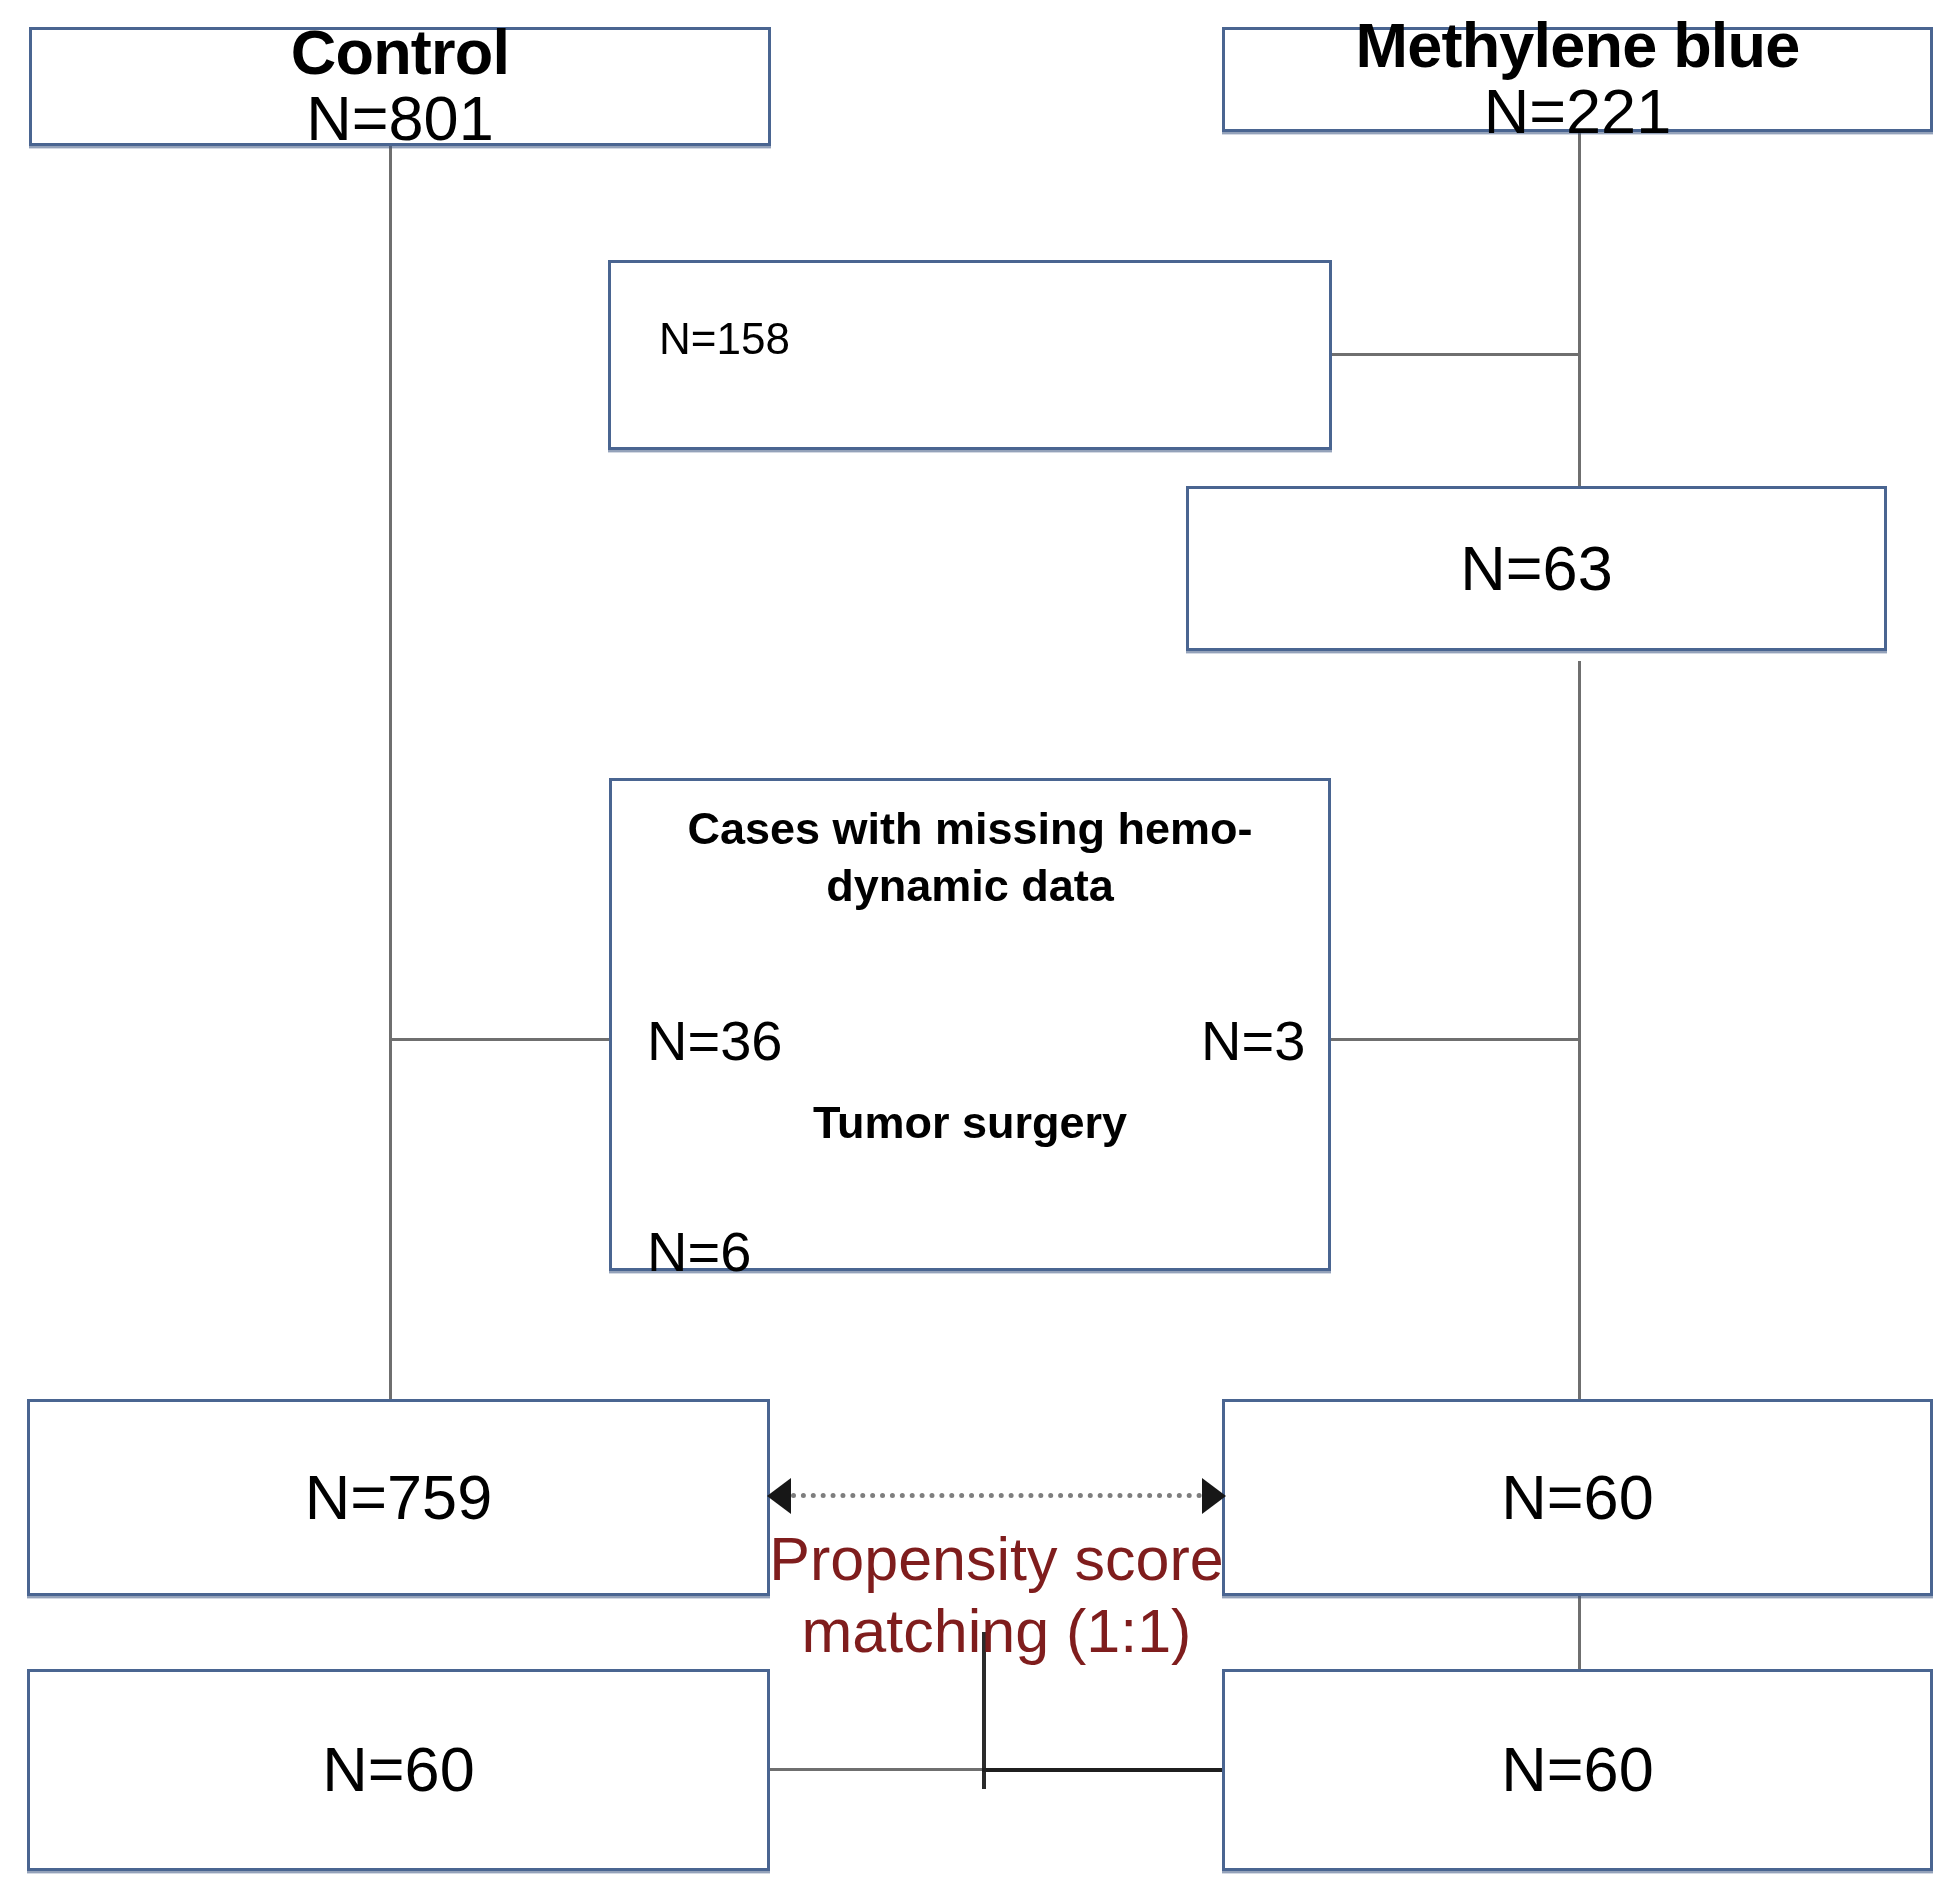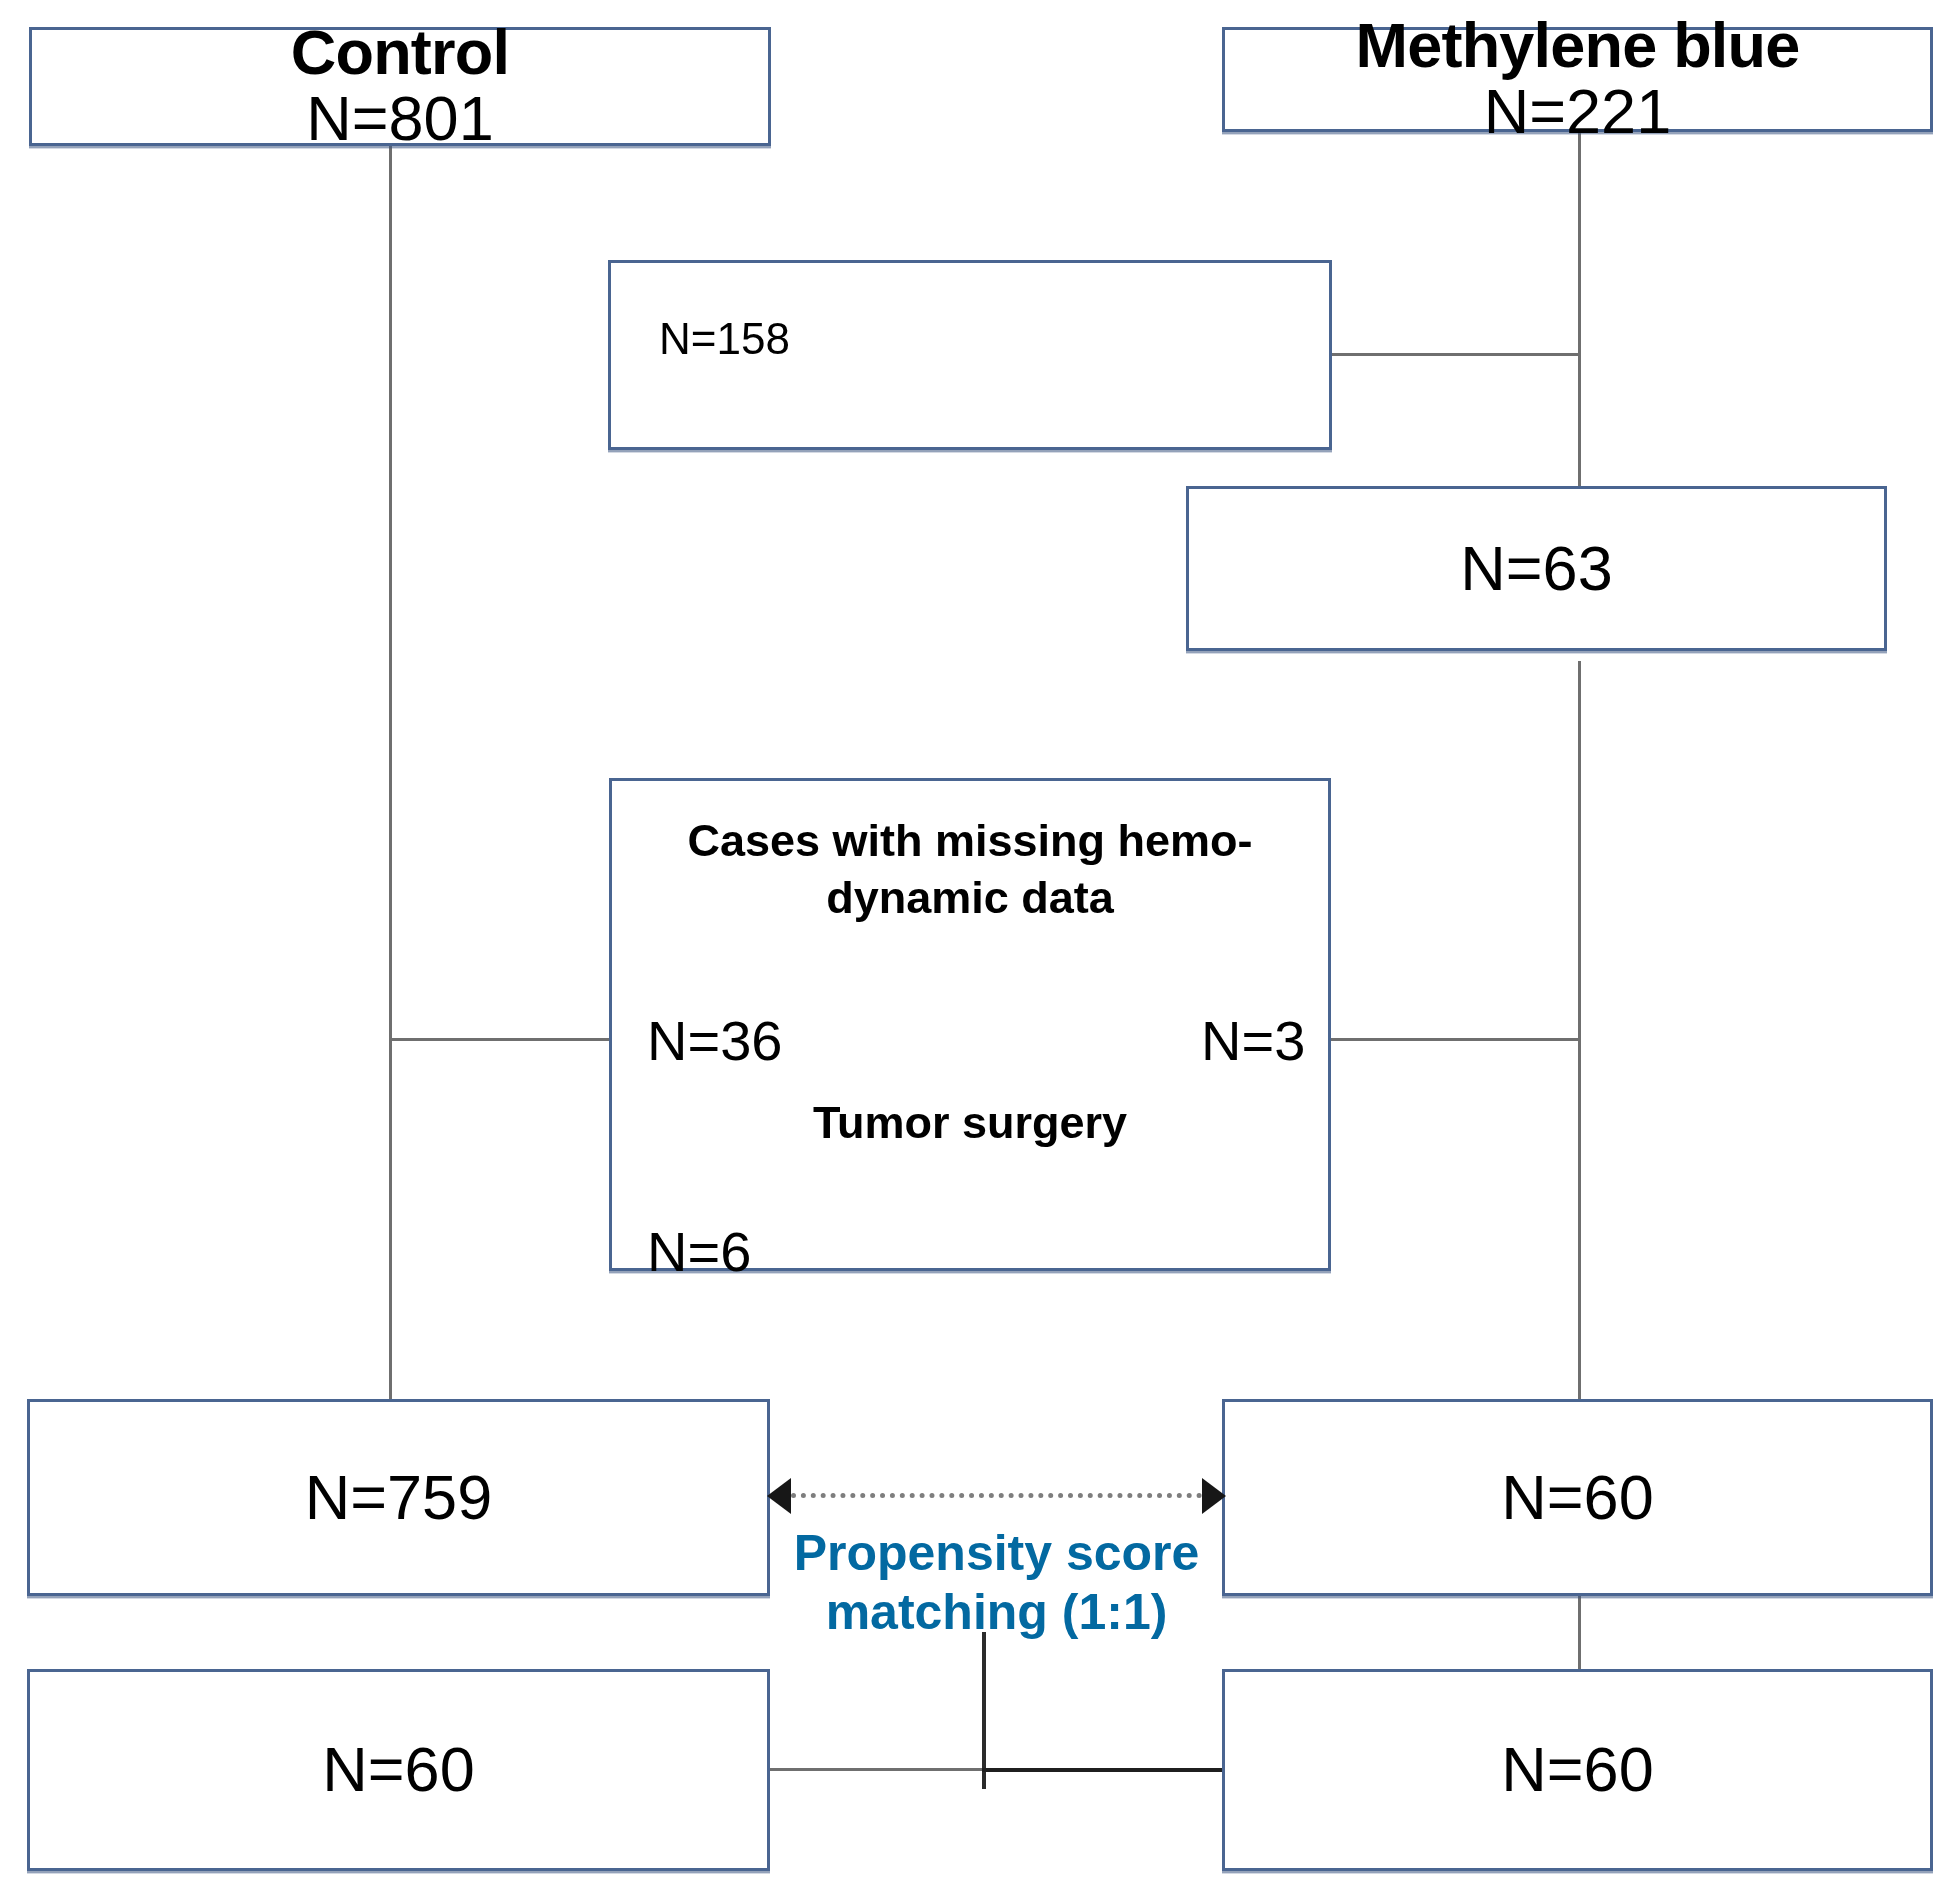--- a/index.html
+++ b/index.html
@@ -67,21 +67,21 @@
   
   .ex-inner{position:absolute; inset:0;}
   .ex-head{
     position:absolute;
     left:0; right:0;
     text-align:center;
     font-weight:bold;
     font-size:45px;
     line-height:1.26;
   }
-  .ex-head-1{top:32px;}
+  .ex-head-1{top:20px;}
   .ex-head-2{top:314px;}
   .ex-n{
     position:absolute;
     font-size:56px;
     line-height:1;
     white-space:nowrap;
     margin-top:48px;
   }
   .ex-n-left   {left:35px;  top:184px;}
   .ex-n-right  {right:22.6px; top:184px;}
@@ -118,25 +118,24 @@
     border-top:18px solid transparent;
     border-bottom:18px solid transparent;
     flex:0 0 auto;
   }
   .arrow-head.left{border-right:24px solid #171717;}
   .arrow-head.right{border-left:24px solid #171717;}
 
   .ps-label{
     position:absolute;
     text-align:center;
-    font-size:50px;
+    font-size:61px;
     line-height:1.18;
-    color:#0369a1;
-    white-space:nowrap;
-    font-weight:bold;
+    color:#7f1d1d;
+    white-space:nowrap;
   }
 </style>
 </head>
 <body>
 
 <div id="canvas">
 
   <div class="vline" style="left:389px; top:129px; height:1274px;"></div>
 
   <div class="vline" style="left:1578px; top:129px; height:360px;"></div>

